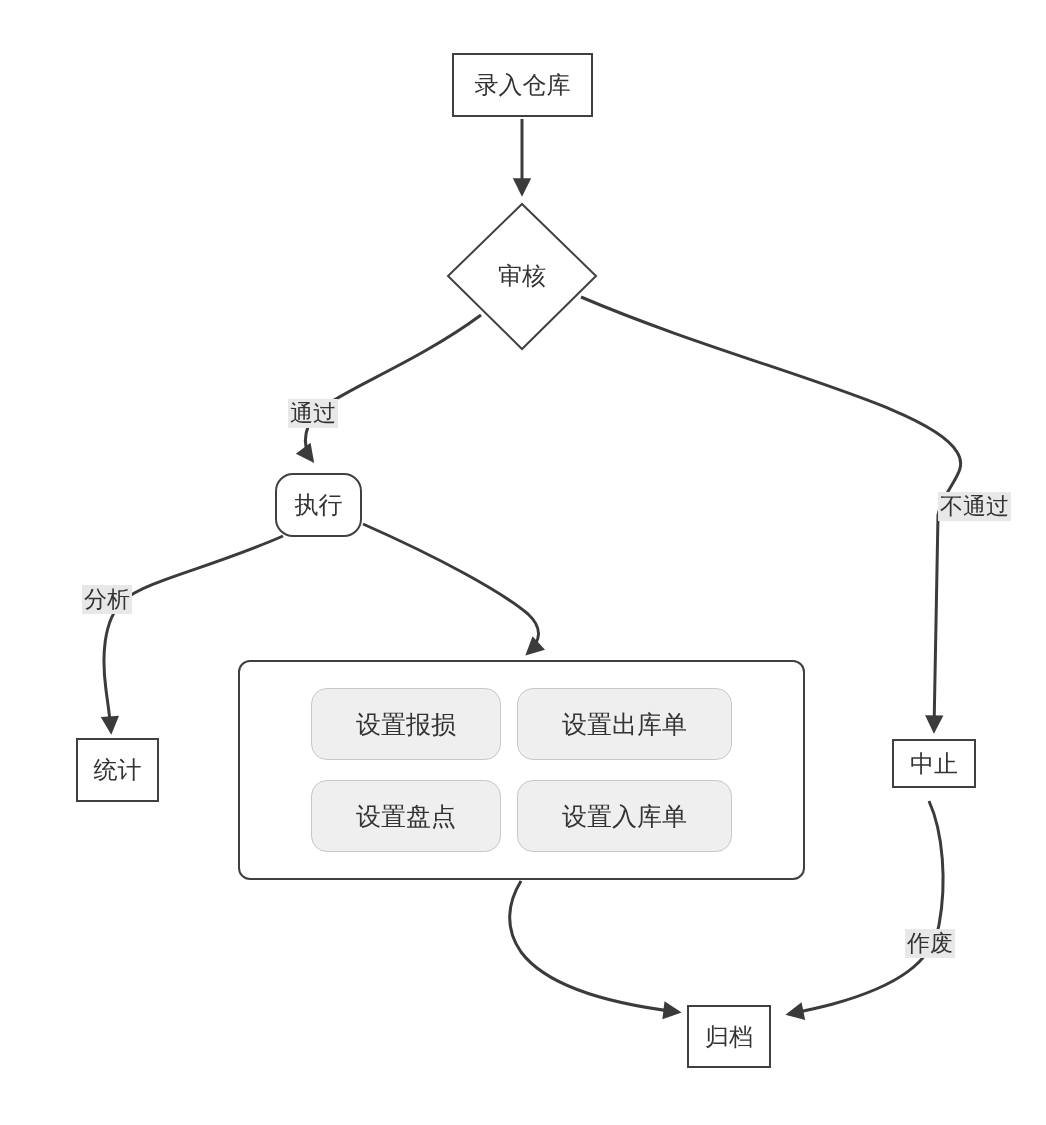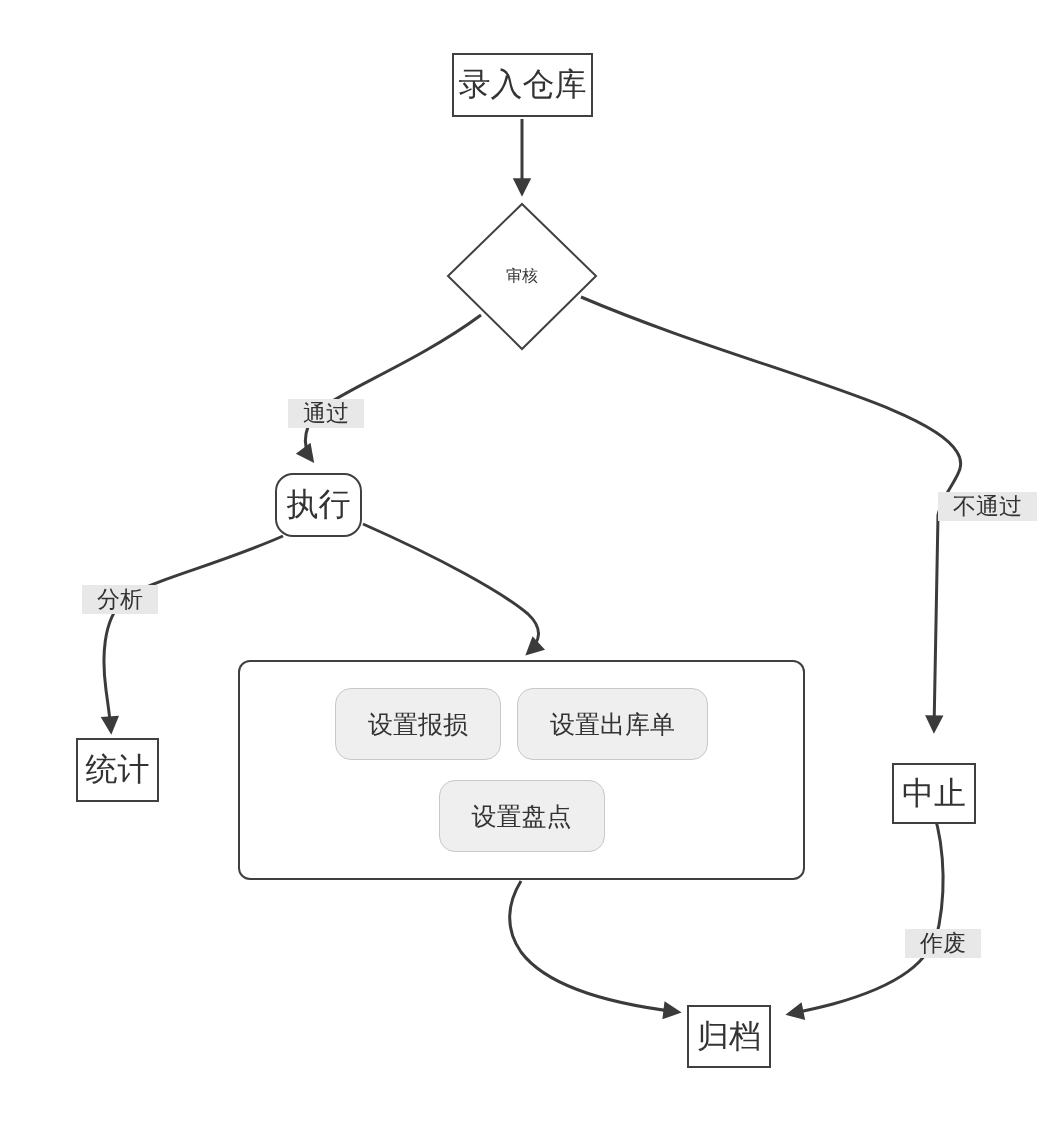--- a/index.html
+++ b/index.html
@@ -17,41 +17,41 @@
     left: 0; top: 0;
     width: 1046px; height: 1125px;
   }
   .node {
     position: absolute;
     display: flex;
     align-items: center;
     justify-content: center;
     background: #ffffff;
     border: 2px solid #404040;
-    font-size: 32px;
+    font-size: 24px;
     color: #333333;
     box-sizing: border-box;
     white-space: nowrap;
   }
   .diamond-label {
     position: absolute;
     display: flex;
     align-items: center;
     justify-content: center;
-    font-size: 16px;
+    font-size: 24px;
     color: #333333;
     white-space: nowrap;
   }
   .edge-label {
     position: absolute;
     background: #e8e8e8;
     color: #333333;
     font-size: 23px;
     line-height: 1.25;
-    padding: 0 15px;
+    padding: 0 2px;
     white-space: nowrap;
   }
   .group-box {
     position: absolute;
     left: 238px; top: 660px;
     width: 567px; height: 220px;
     background: #ffffff;
     border: 2px solid #404040;
     border-radius: 12px;
     box-sizing: border-box;
@@ -65,21 +65,21 @@
     display: flex;
     flex-direction: row;
     align-items: center;
     gap: 16px;
   }
   .group-btn {
     height: 72px;
     display: flex;
     align-items: center;
     justify-content: center;
-    padding: 0 32px;
+    padding: 0 44px;
     background: #efefef;
     border: 1px solid #c8c8c8;
     border-radius: 16px;
     font-size: 25px;
     color: #333333;
     box-sizing: border-box;
     white-space: nowrap;
   }
 </style>
 </head>
@@ -114,35 +114,36 @@
   </div>
 
   <div class="node" style="left:275px; top:473px; width:87px; height:64px;border-radius:18px;">
     <span>执行</span>
   </div>
 
   <div class="node" style="left:76px; top:738px; width:83px; height:64px;">
     <span>统计</span>
   </div>
 
-  <div class="node" style="left:892px; top:739px; width:84px; height:61px;margin-top:24px;">
+  <div class="node" style="left:892px; top:739px; width:84px; height:49px;">
     <span>中止</span>
   </div>
 
   <div class="node" style="left:687px; top:1005px; width:84px; height:63px;">
     <span>归档</span>
   </div>
 
   <div class="group-box">
     <div class="group-row">
       <div class="group-btn">设置报损</div>
       <div class="group-btn">设置出库单</div>
     </div>
     <div class="group-row">
       <div class="group-btn">设置盘点</div>
+      <div class="group-btn">设置入库单</div>
     </div>
   </div>
 
   <div class="edge-label" style="left:288px; top:399px;">通过</div>
 
   <div class="edge-label" style="left:82px; top:585px;">分析</div>
 
   <div class="edge-label" style="left:890px; top:492px;margin-left:48px;">不通过</div>
 
   <div class="edge-label" style="left:905px; top:929px;text-align:right;">作废</div>

